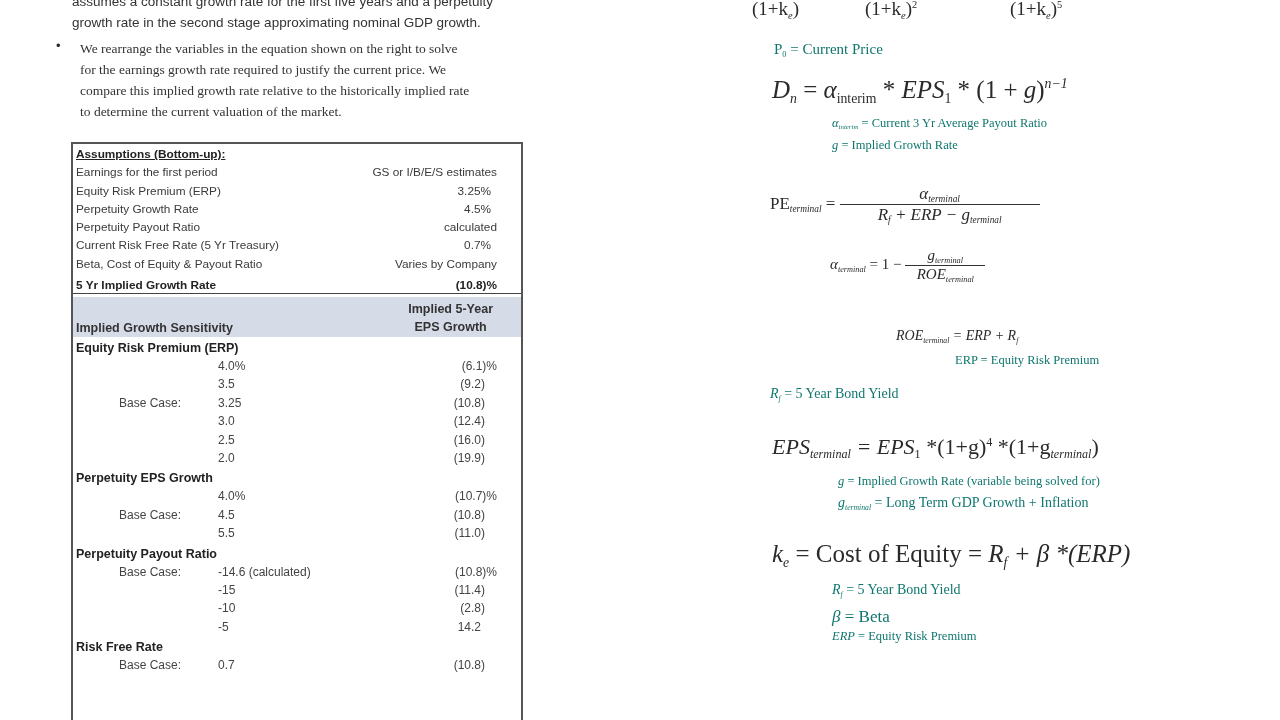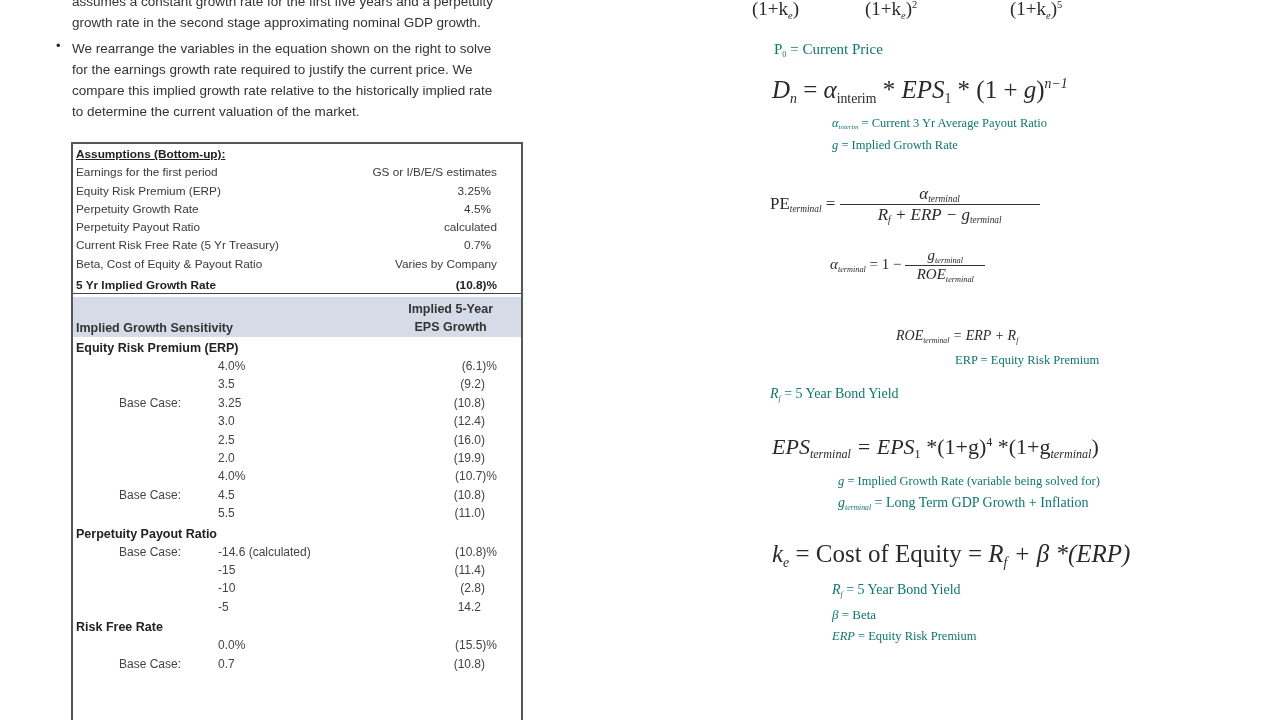--- a/index.html
+++ b/index.html
@@ -44,21 +44,21 @@
 </head>
 <body>
 
 <div class="left">
   <div style="position:absolute; left:16px; top:-9px; width:540px;">
     <p class="bullet-text" style="padding-left:0">assumes a constant growth rate for the first five years and a perpetuity</p>
     <p class="bullet-text" style="padding-left:0">growth rate in the second stage approximating nominal GDP growth.</p>
   </div>
   <div style="position:absolute; left:0; top:38px; width:560px;">
     <span style="position:absolute; left:0; top:0; font-size:13px;">•</span>
-    <div style="margin-left:16px;">
+    <div style="margin-left:24px;font-family:Liberation Serif, serif;">
       <p class="bullet-text" style="padding-left:0">We rearrange the variables in the equation shown on the right to solve</p>
       <p class="bullet-text" style="padding-left:0">for the earnings growth rate required to justify the current price.  We</p>
       <p class="bullet-text" style="padding-left:0">compare this implied growth rate relative to the historically implied rate</p>
       <p class="bullet-text" style="padding-left:0">to determine the current valuation of the market.</p>
     </div>
   </div>
 </div>
 
 <div class="table-box">
   <div class="t-row" style="margin-top:1px;">
@@ -126,20 +126,21 @@
       <span class="case"></span>
       <span class="inp">2.5</span>
       <span class="out" style="right:36px">(16.0)</span>
     </div>
   <div class="srow">
       <span class="case"></span>
       <span class="inp">2.0</span>
       <span class="out" style="right:36px">(19.9)</span>
     </div>
 
+  <div class="sec">Perpetuity EPS Growth</div>
   <div class="srow">
       <span class="case"></span>
       <span class="inp">4.0%</span>
       <span class="out">(10.7)%</span>
     </div>
   <div class="srow">
       <span class="case">Base Case:</span>
       <span class="inp">4.5</span>
       <span class="out" style="right:36px">(10.8)</span>
     </div>
@@ -165,25 +166,20 @@
       <span class="inp">-10</span>
       <span class="out" style="right:36px">(2.8)</span>
     </div>
   <div class="srow">
       <span class="case"></span>
       <span class="inp">-5</span>
       <span class="out" style="right:40px">14.2</span>
     </div>
 
   <div class="sec">Risk Free Rate</div>
-  <div class="srow">
-      <span class="case"></span>
-      <span class="inp">0.0%</span>
-      <span class="out">(15.5)%</span>
-    </div>
   <div class="srow">
       <span class="case">Base Case:</span>
       <span class="inp">0.7</span>
       <span class="out" style="right:36px">(10.8)</span>
     </div>
 </div>
 
 <div class="right">
 
   <div class="eq" style="left:52px; top:-2px; font-size:19px;"><span>(1+k</span><span class="sub it">e</span>)</div>
@@ -222,15 +218,15 @@
   <div class="eq" style="left:72px; top:434px; font-size:22px;">
     <span class="it">EPS</span><span class="sub it">terminal</span> <span class="it">= EPS</span><span class="sub">1</span> <span>*(1+g)</span><span class="sup">4</span> <span>*(1+g</span><span class="sub it">terminal</span><span>)</span>
   </div>
   <div class="eq note" style="left:138px; top:474px; font-size:12.5px;"><span class="it">g</span> <span>= Implied Growth Rate (variable being solved for)</span></div>
   <div class="eq note" style="left:138px; top:495px; font-size:14px;"><span class="it">g</span><span class="sub it">terminal</span> <span>= Long Term GDP Growth + Inflation</span></div>
 
   <div class="eq" style="left:72px; top:540px; font-size:25px;">
     <span class="it">k</span><span class="sub it">e</span><span> = Cost of Equity = </span><span class="it">R</span><span class="sub it">f</span><span class="it"> + β *(ERP)</span>
   </div>
   <div class="eq note" style="left:132px; top:582px; font-size:14px;"><span class="it">R</span><span class="sub it">f</span> <span>= 5 Year Bond Yield</span></div>
-  <div class="eq note" style="left:132px; top:607px; font-size:13px;"><span class="it">β</span> <span>= Beta</span></div>
+  <div class="eq note" style="left:132px; top:607px; font-size:17px;"><span class="it">β</span> <span>= Beta</span></div>
   <div class="eq note" style="left:132px; top:629px; font-size:12.5px;"><span class="it">ERP</span> <span>= Equity Risk Premium</span></div>
 </div>
 
 </body></html>

